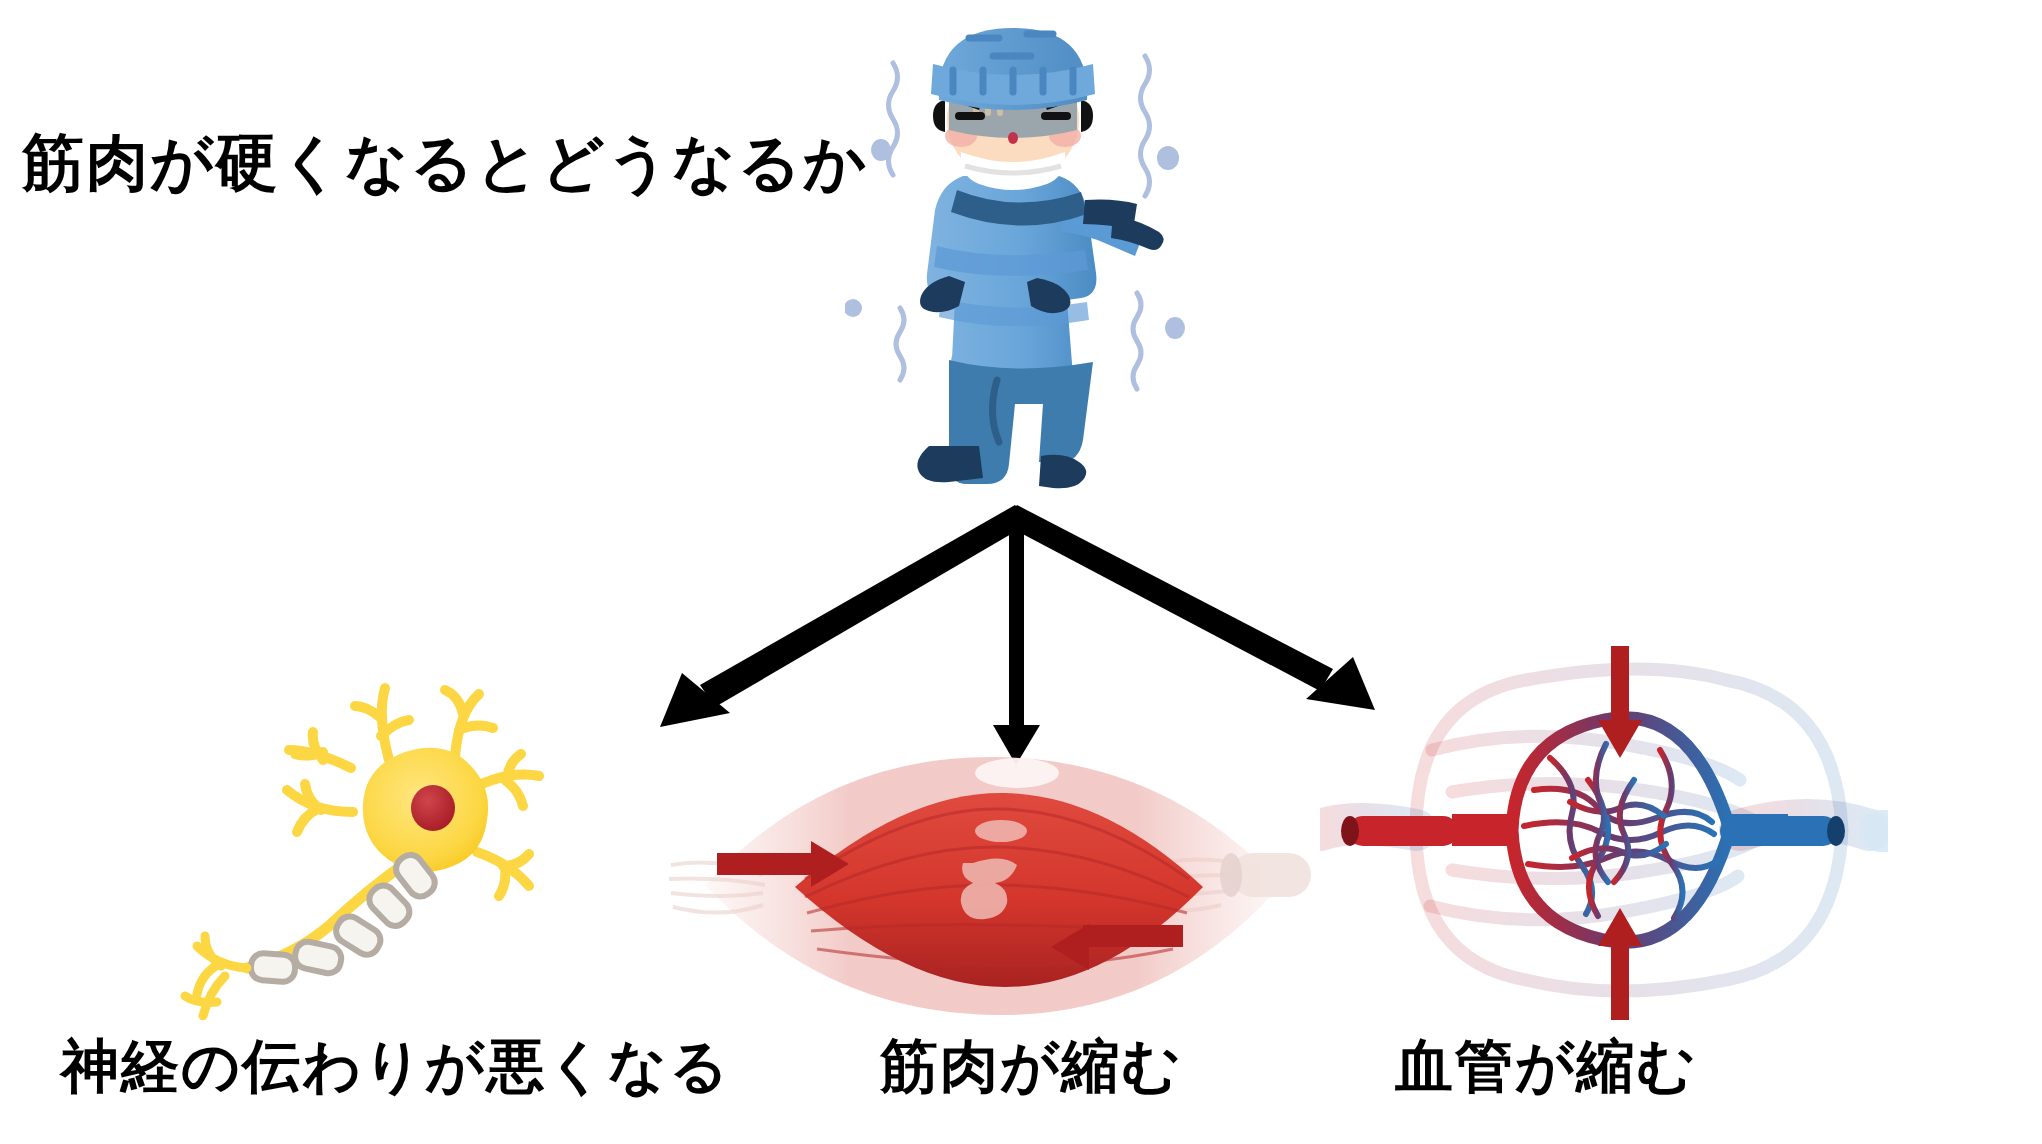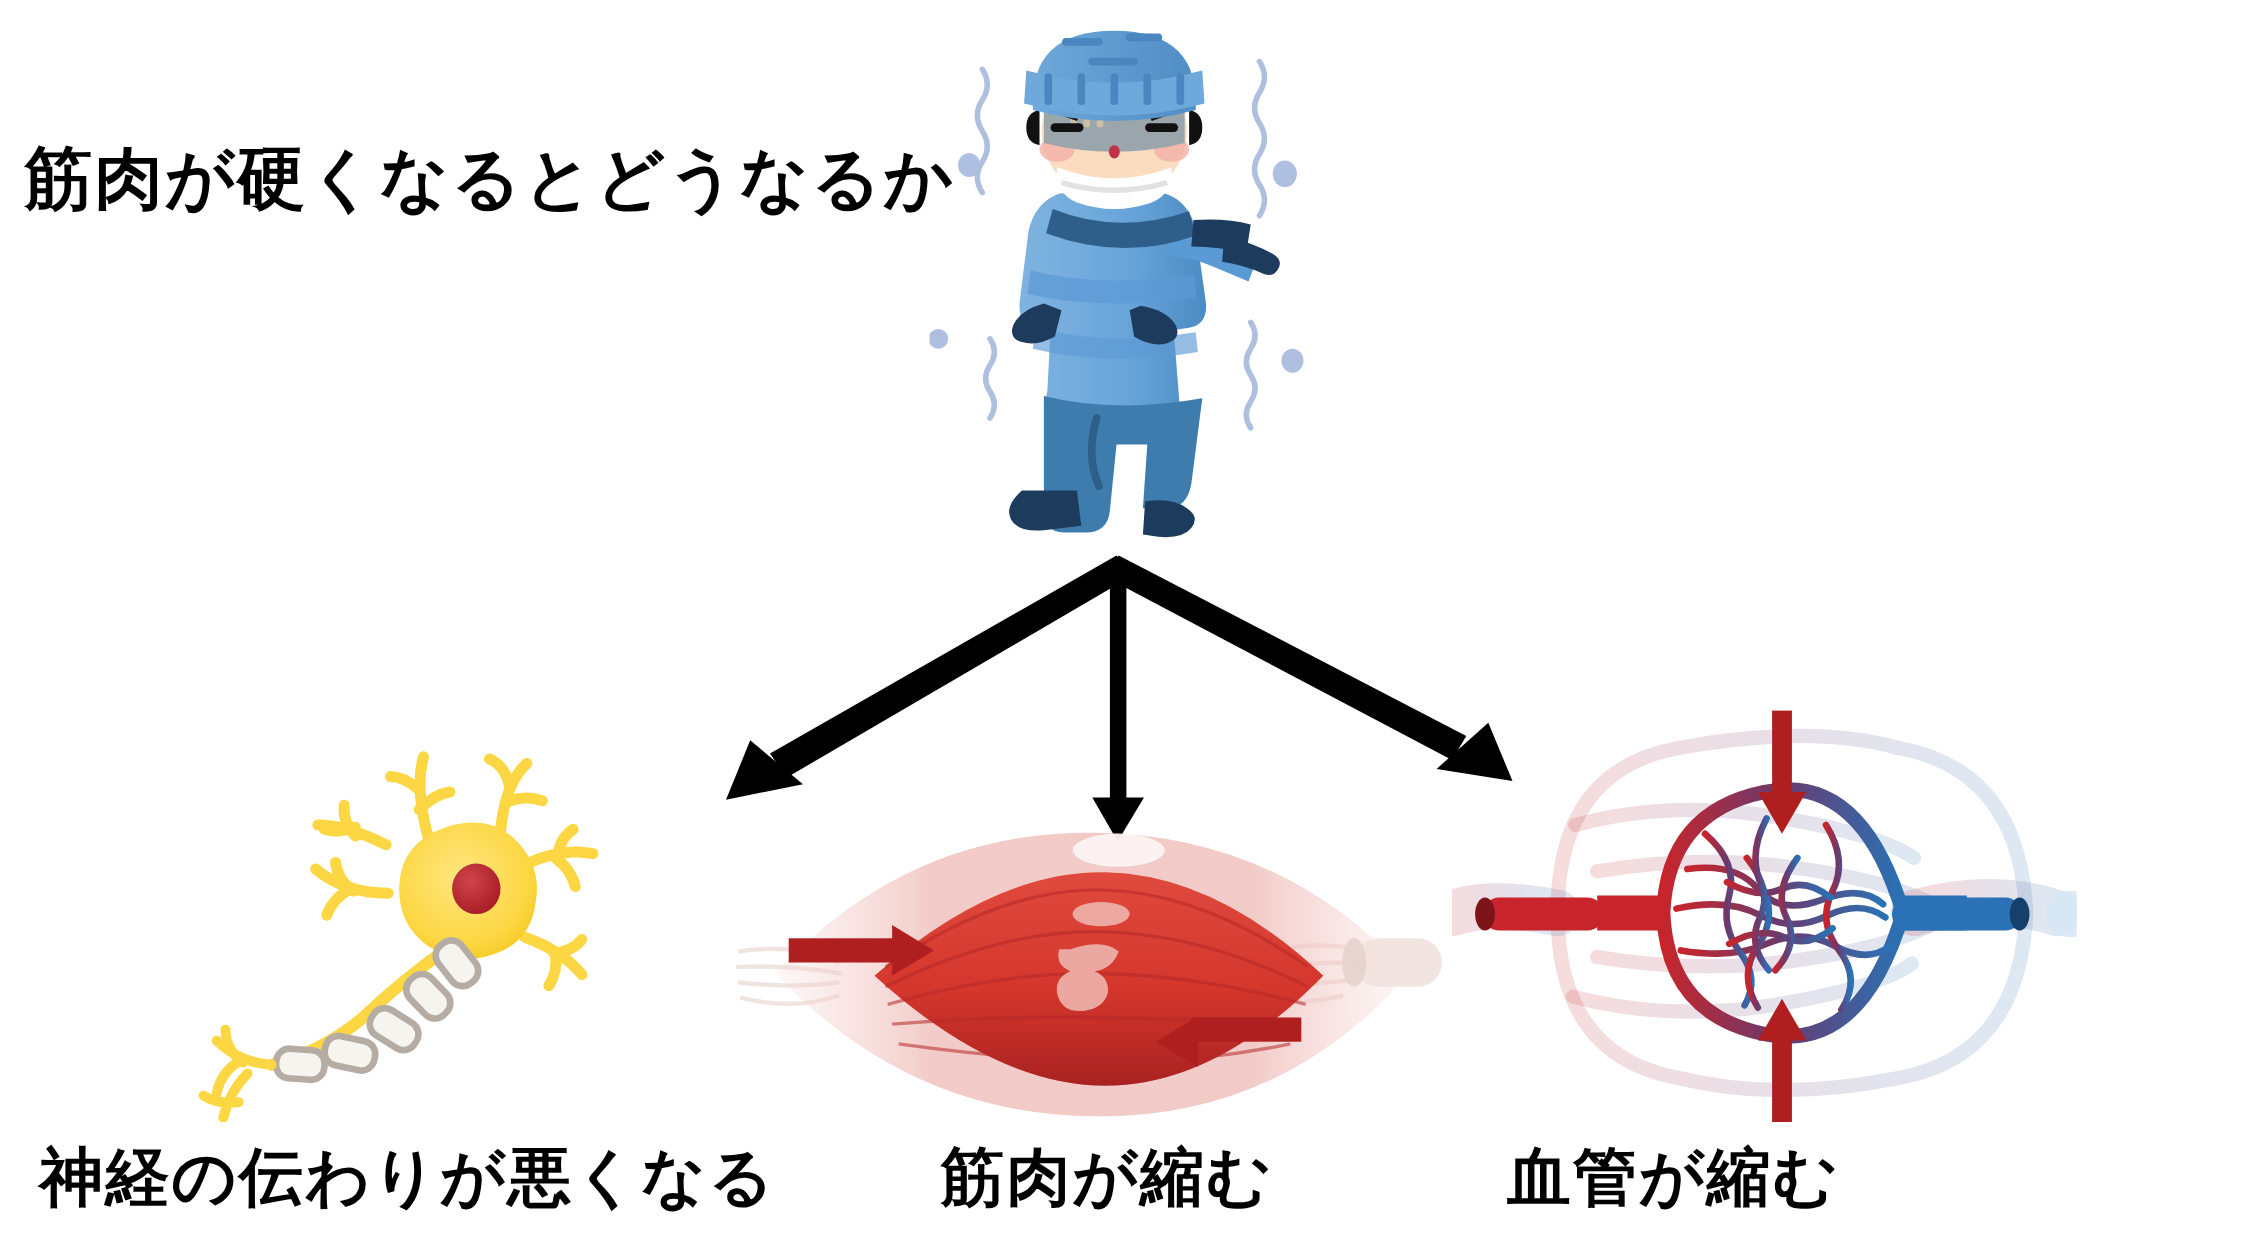--- a/index.html
+++ b/index.html
@@ -35,21 +35,22 @@
 
   
   .caption {
     position: absolute;
     font-size: 58px;
     font-weight: 700;
     color: #000000;
     letter-spacing: 2px;
     line-height: 1;
     white-space: nowrap;
-    font-family: Liberation Serif, serif;
+    font-family: Liberation Mono, monospace;
+    margin-left: 25px;
   }
   #caption-nerve  { left: 36px;   top: 1042px; }
   #caption-muscle { left: 855px;  top: 1042px; }
   #caption-vessel { left: 1370px; top: 1042px; }
 
   
   .illus { position: absolute; }
   #person-illus { left: 845px;  top: 8px;   width: 350px; height: 500px; }
   #arrows-illus { left: 630px;  top: 495px; width: 790px; height: 270px; }
   #neuron-illus { left: 155px;  top: 640px; width: 450px; height: 380px; }

